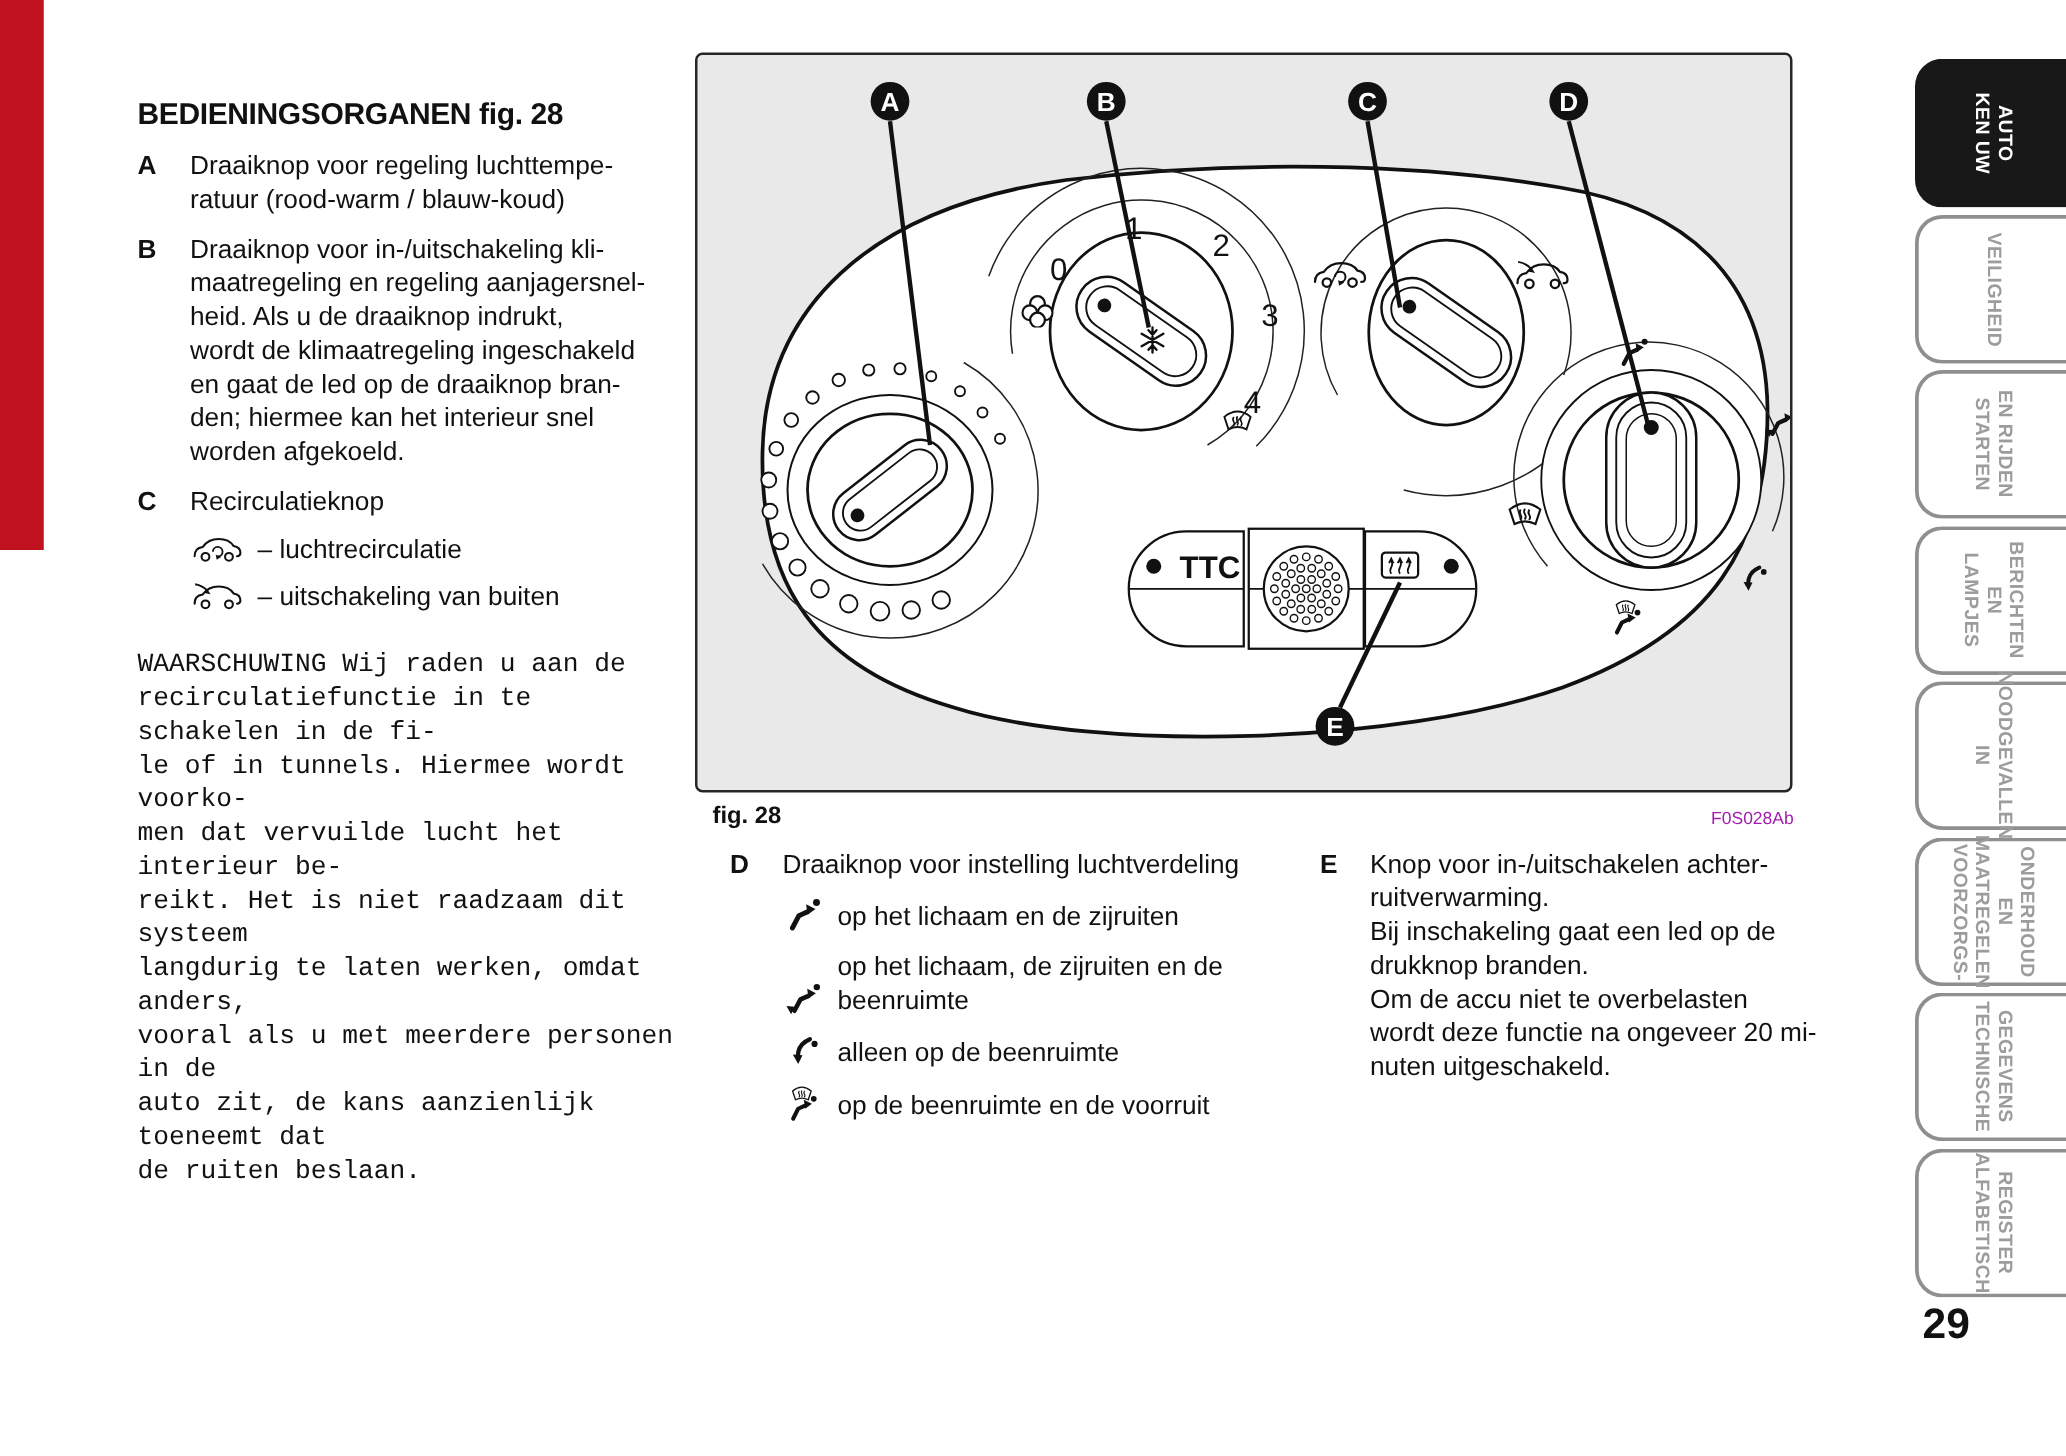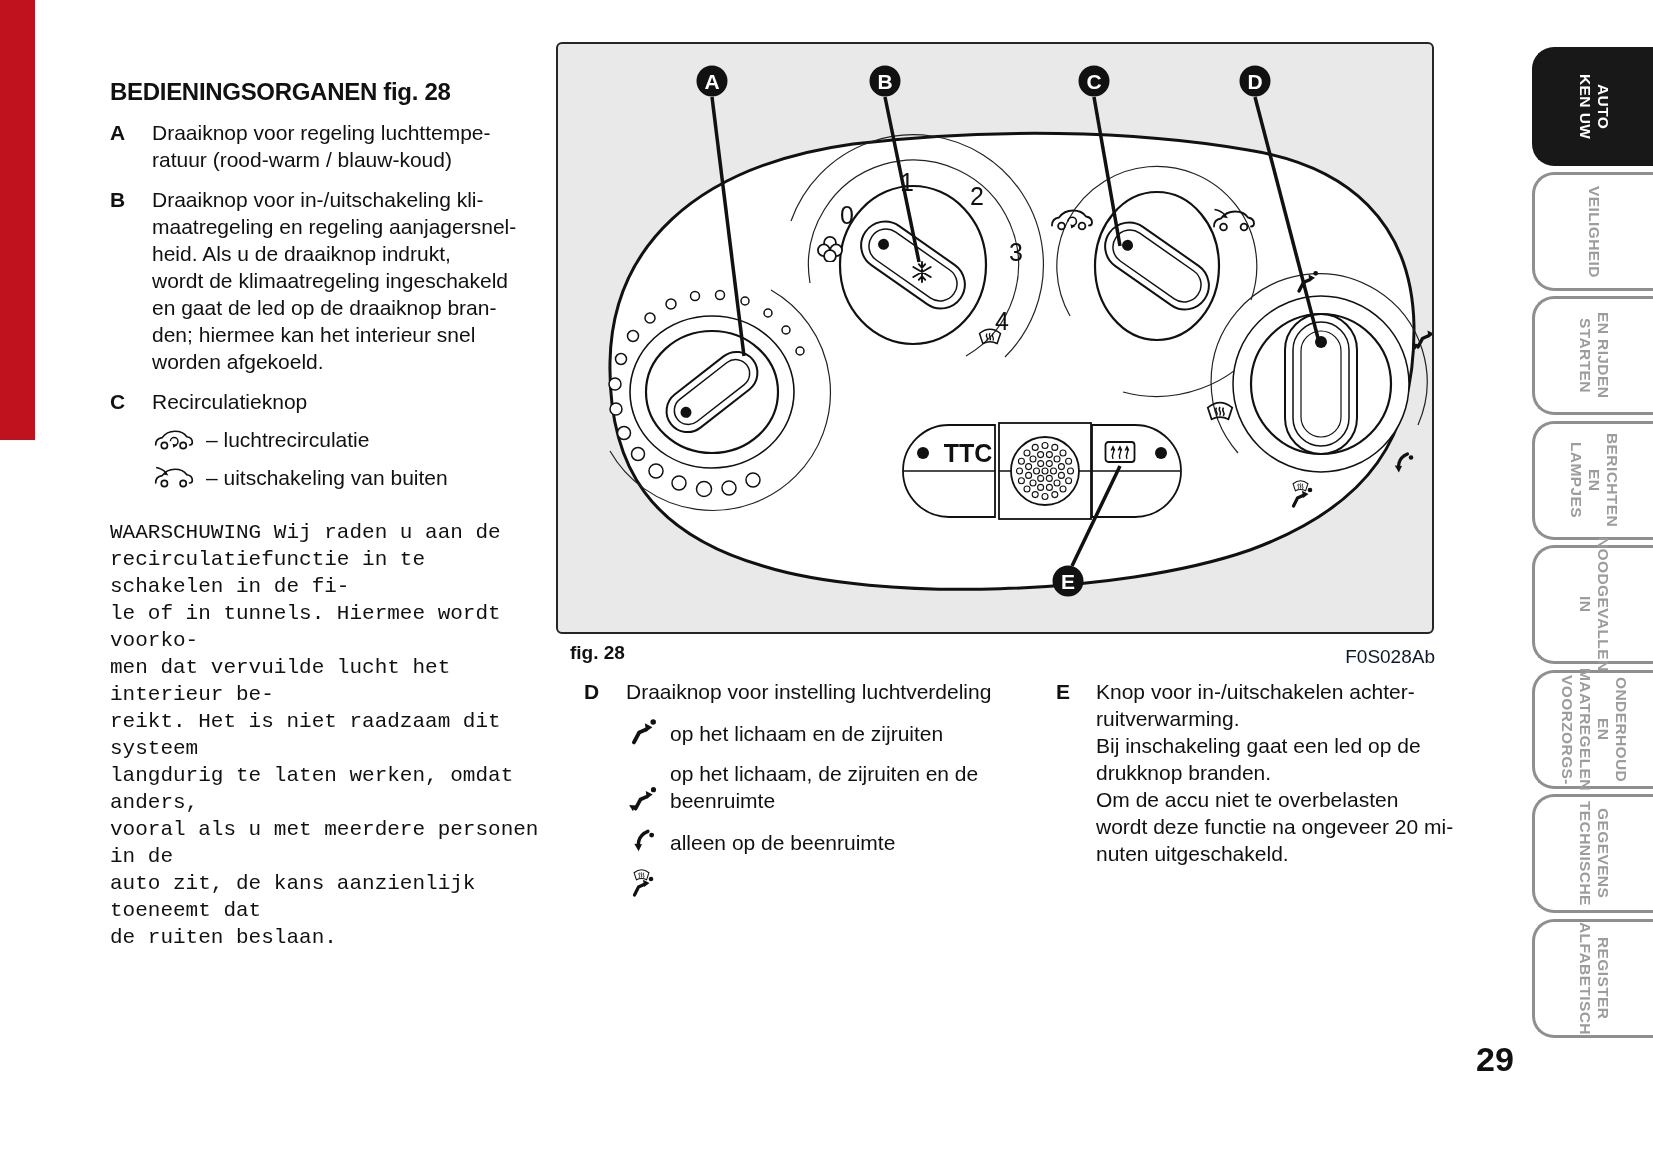--- a/index.html
+++ b/index.html
@@ -21,21 +21,21 @@
     font-size:21px;line-height:27px;}
   .recirc-row svg{width:44px;height:25px;flex:none;}
   .warning-par{margin-top:28px;font-size:21px;line-height:27px;white-space:pre-line;font-family:Liberation Mono, monospace;}
 
   
   .figure-box{position:absolute;left:556px;top:42px;width:874px;height:588px;
     background:#e9e9e9;border:2px solid #262626;border-radius:6px;}
   .figure-box svg{display:block;}
   .fig-caption{position:absolute;left:570px;top:642px;font-size:19px;font-weight:bold;}
   .fig-code{position:absolute;left:1235px;top:646px;width:200px;text-align:right;
-    font-size:19px;color:#0f172a;}
+    font-size:14px;color:#a21caf;}
 
   
   .d-section{position:absolute;left:584px;top:678px;width:475px;}
   .de-head{display:flex;font-size:21px;line-height:27px;}
   .de-label{width:42px;flex:none;font-weight:bold;}
   .mode-row{display:flex;align-items:flex-end;gap:12px;margin:13px 0 0 42px;
     font-size:21px;line-height:27px;}
   .mode-row .mico{width:32px;height:30px;flex:none;margin-top:-1px;}
   .mode-row .wide{width:36px;height:26px;margin-top:1px;}
   .mode-text{white-space:pre-line;}
@@ -46,21 +46,21 @@
 
   
   .tab{position:absolute;left:1532px;width:121px;height:119px;background:#fff;
     border:3px solid #8f8f8f;border-right:none;border-radius:22px 0 0 22px;
     box-sizing:border-box;display:flex;align-items:center;justify-content:center;}
   .tab .vtxt{writing-mode:vertical-lr;white-space:pre-line;text-align:center;
     font-size:15.5px;line-height:18px;font-weight:bold;color:#9c9c9c;
     letter-spacing:0.4px;}
   .tab.active{background:#181818;border-color:#181818;}
   .tab.active .vtxt{color:#ffffff;}
-  .page-number{position:absolute;left:1476px;top:1040px;font-size:34px;font-weight:bold;}
+  .page-number{position:absolute;left:1538px;top:1040px;font-size:34px;font-weight:bold;}
 
   svg text{font-family:"Liberation Sans",sans-serif;}
 </style>
 </head>
 <body>
 
 <div class="edge-bar"></div>
 
 <div class="left-col">
   <div class="section-heading">BEDIENINGSORGANEN fig. 28</div>
@@ -353,20 +353,21 @@
   <div class="mode-row">
     <svg class="mico" viewBox="0 0 28 28">
         <use href="#sym-flow-feet"></use>
       </svg>
     <span class="mode-text">alleen op de beenruimte</span>
   </div>
   <div class="mode-row">
     <svg class="mico" viewBox="0 0 30 30">
         <use href="#sym-flow-feet-wind"></use>
       </svg>
+    <span class="mode-text">op de beenruimte en de voorruit</span>
   </div>
 </div>
 
 <div class="e-section">
   <span class="de-label">E</span>
   <span class="e-text">Knop voor in-/uitschakelen achter-
 ruitverwarming.
 Bij inschakeling gaat een led op de
 drukknop branden.
 Om de accu niet te overbelasten

